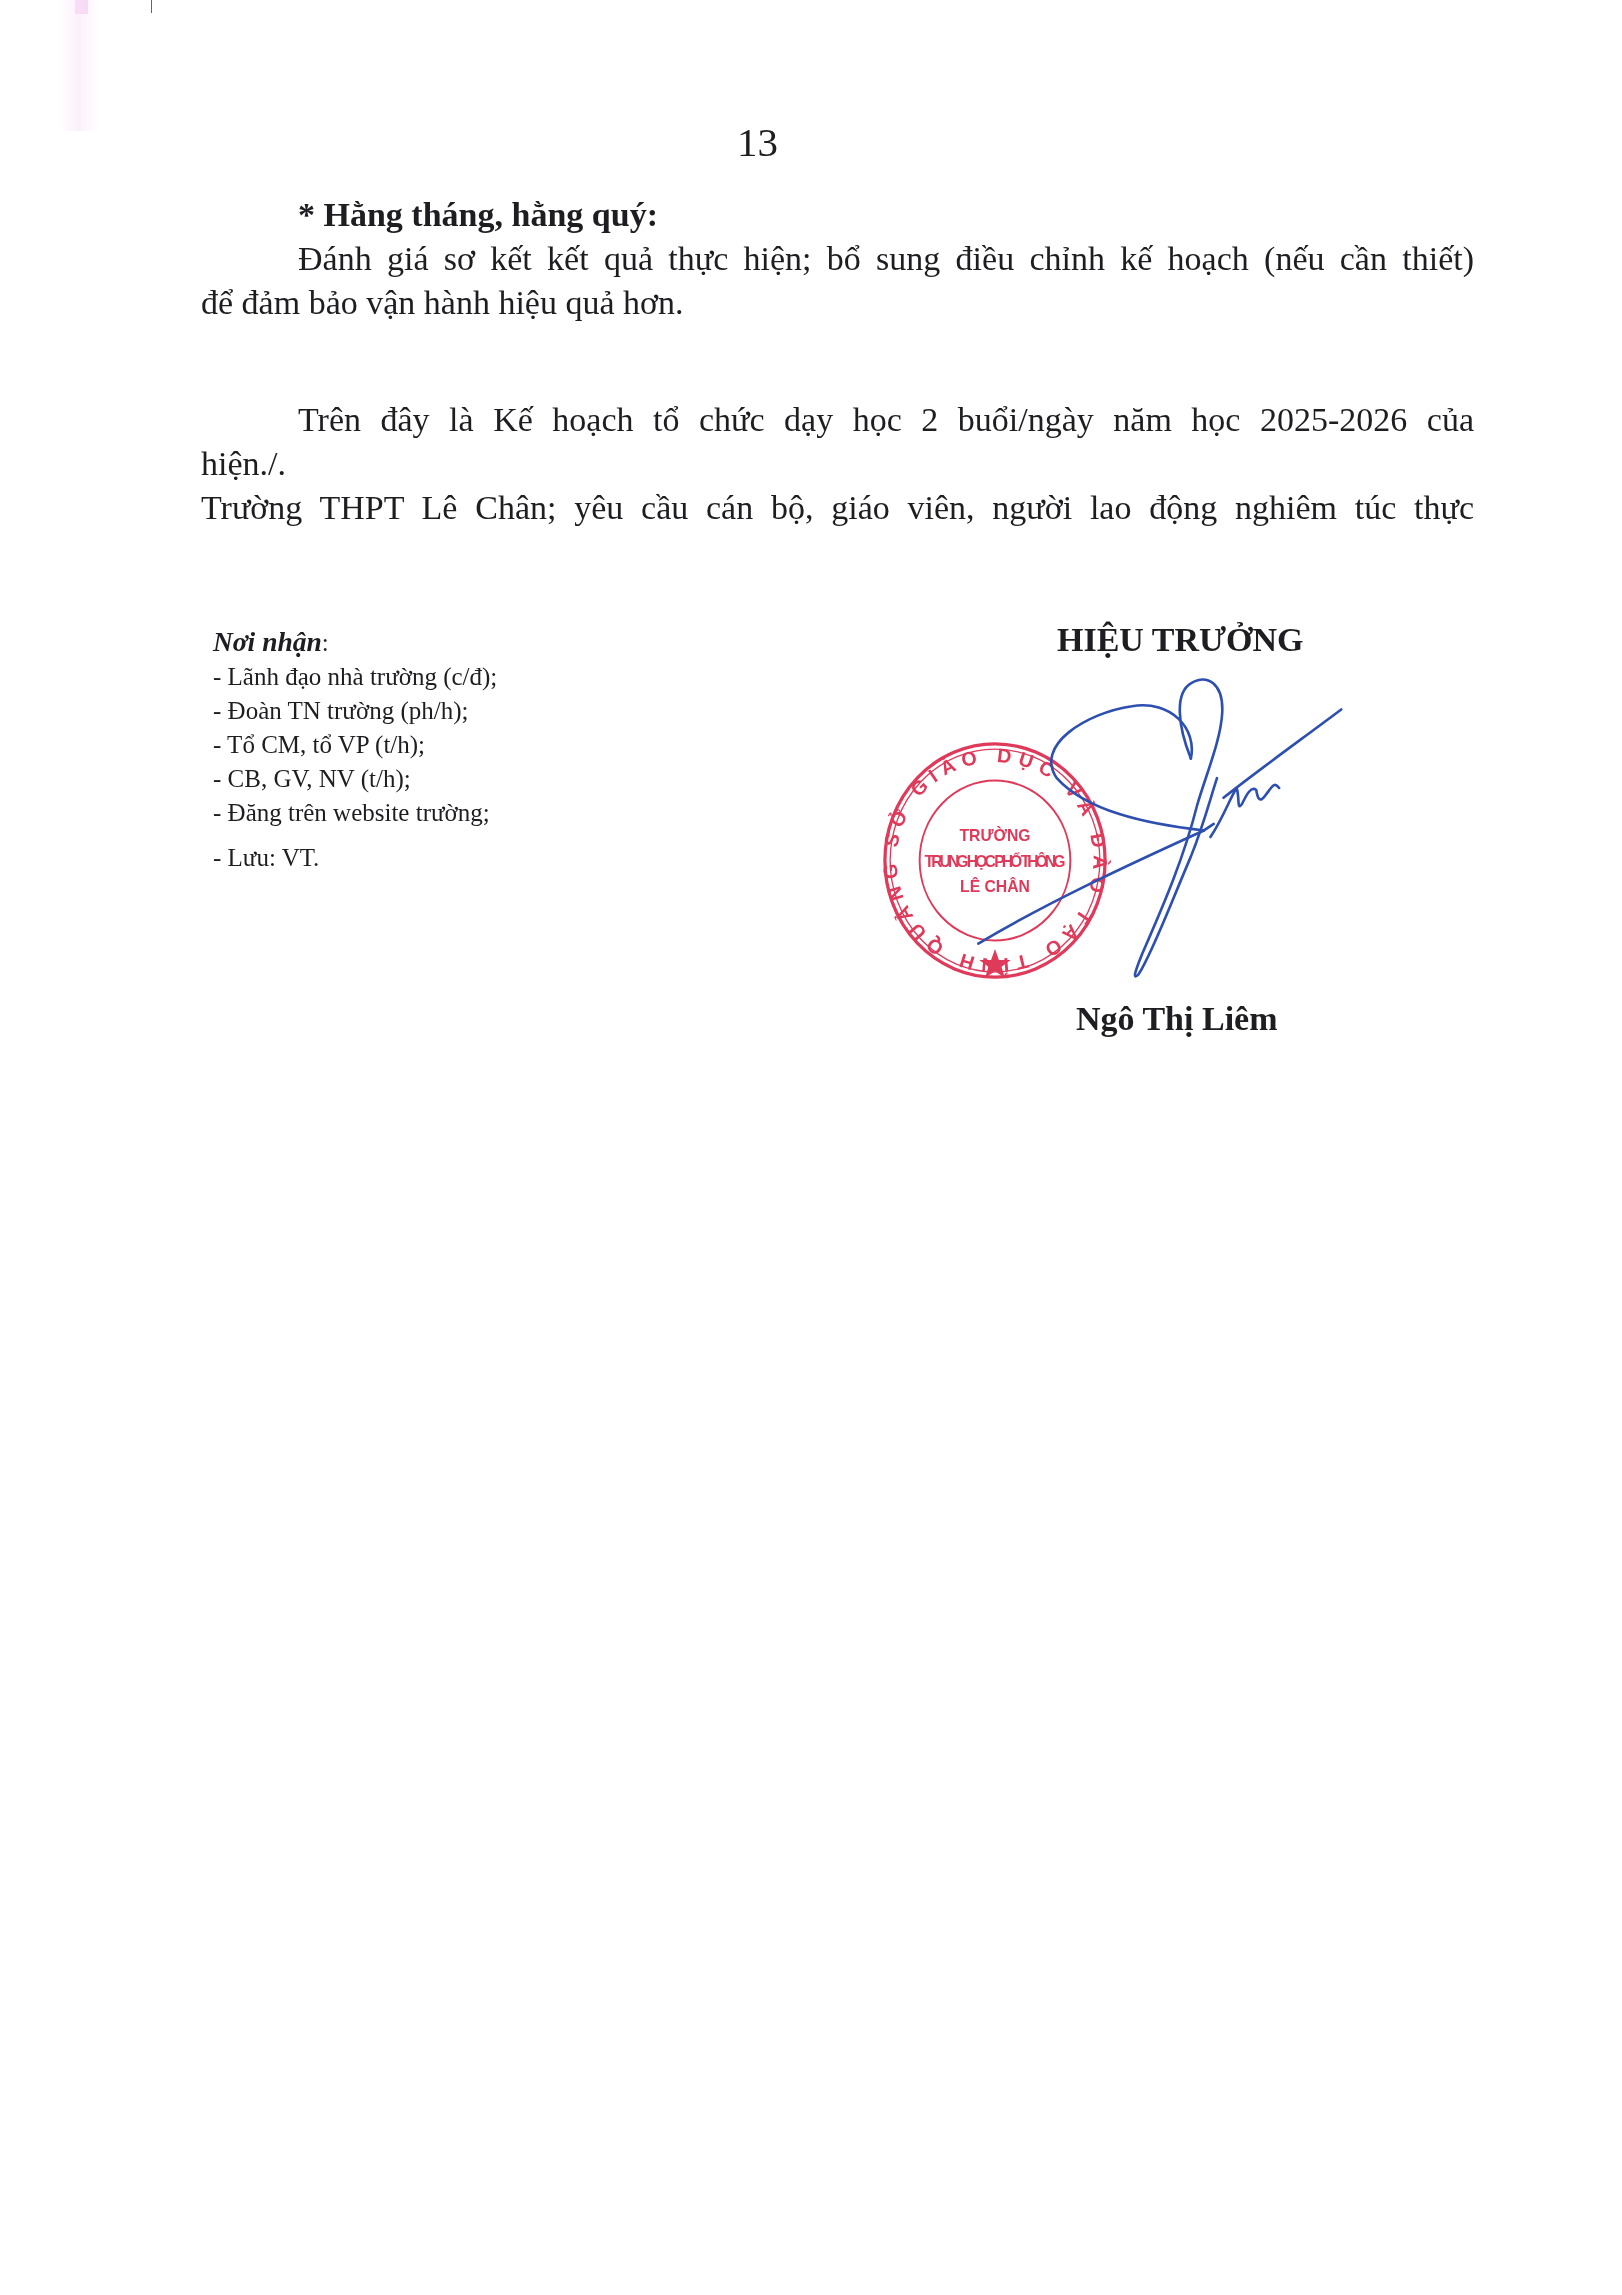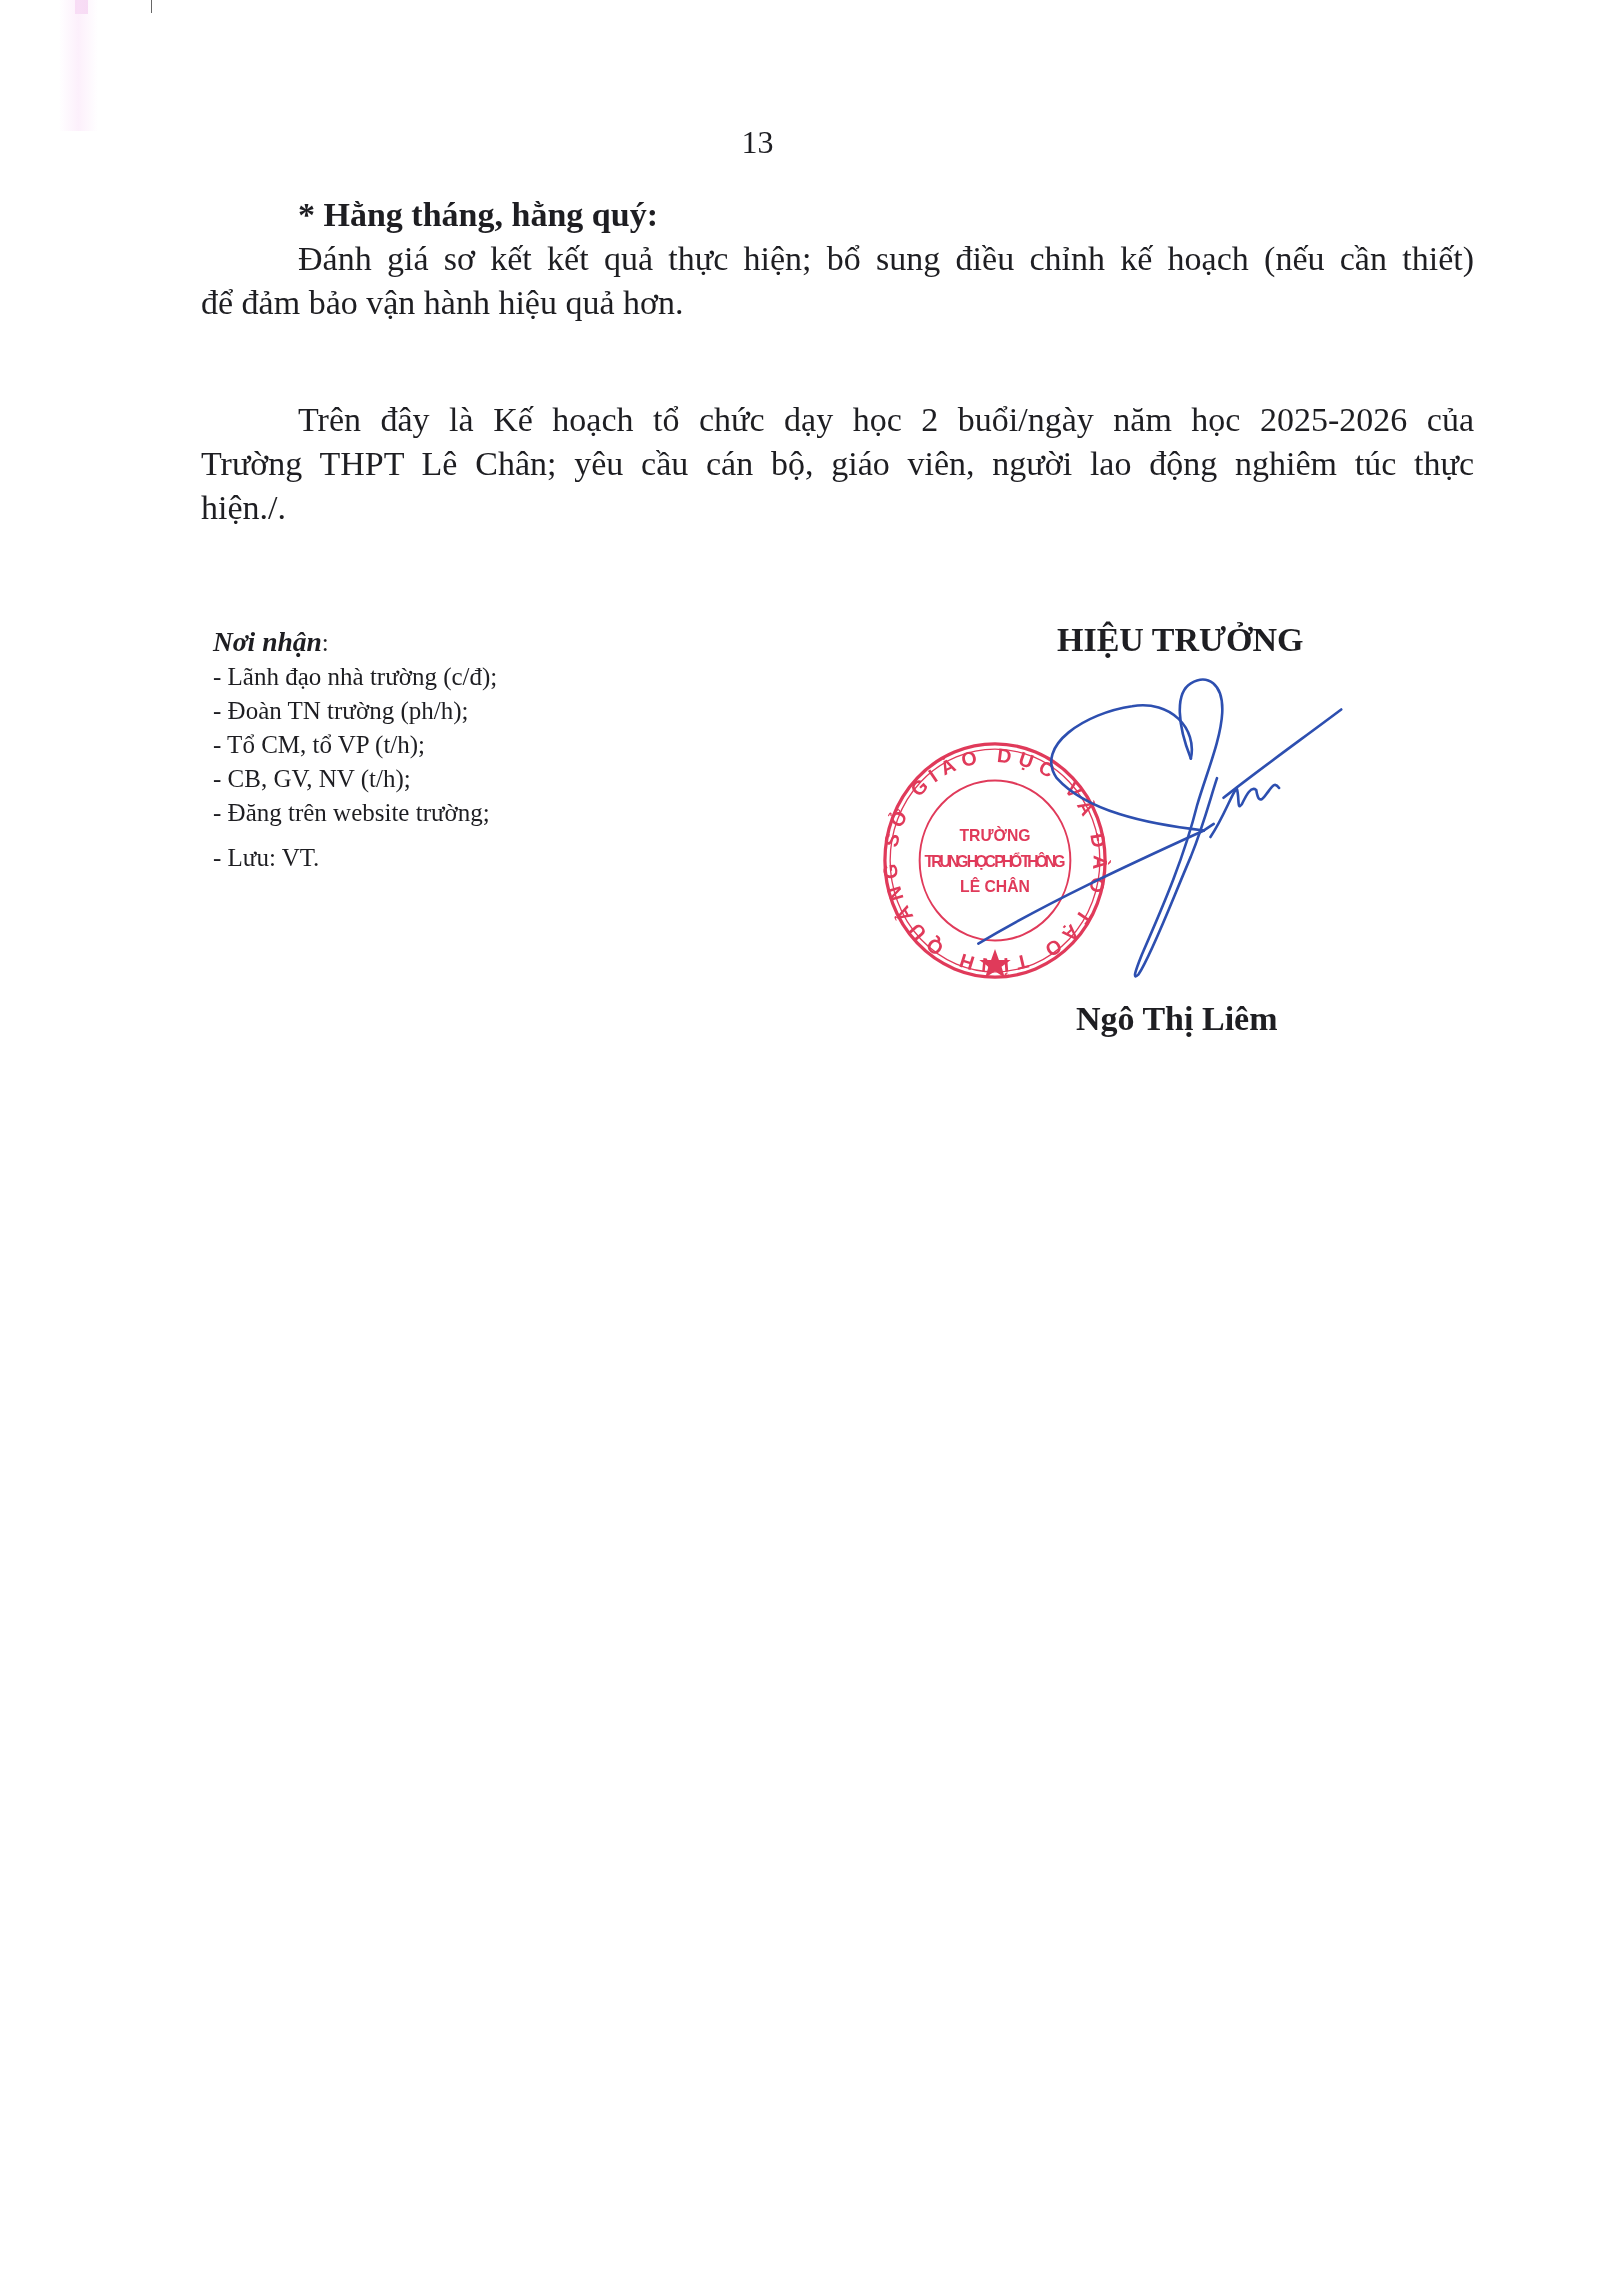--- a/index.html
+++ b/index.html
@@ -4,21 +4,21 @@
   <style>
     html, body { margin: 0; padding: 0; background: #ffffff; }
     body {
       width: 1623px; height: 2295px; position: relative; overflow: hidden;
       font-family: "Liberation Serif", "DejaVu Serif", serif;
       color: #1e1e22;
     }
     .scan-artifact { position: absolute; }
     .page-number {
       position: absolute; top: 123px; left: 0; width: 1515px; text-align: center;
-      font-size: 32px; line-height: 39px;
+      font-size: 41px; line-height: 39px;
     }
     .heading {
       position: absolute; top: 194px; left: 298px;
       font-size: 34px; font-weight: bold; line-height: 42px;
     }
     .para {
       position: absolute; left: 201px; width: 1273px;
       font-size: 34px; line-height: 44px; text-align: justify; text-align-last: left;
     }
     .para .line { display: block; white-space: nowrap; }
@@ -51,22 +51,22 @@
 
 <div class="heading">* Hằng tháng, hằng quý:</div>
 
 <div class="para" style="top:237px;">
   <span class="line justify indent">Đánh giá sơ kết kết quả thực hiện; bổ sung điều chỉnh kế hoạch (nếu cần thiết)</span>
   <span class="line">để đảm bảo vận hành hiệu quả hơn.</span>
 </div>
 
 <div class="para" style="top:398px;">
   <span class="line justify indent">Trên đây là Kế hoạch tổ chức dạy học 2 buổi/ngày năm học 2025-2026 của</span>
+  <span class="line">hiện./.</span>
   <span class="line justify">Trường THPT Lê Chân; yêu cầu cán bộ, giáo viên, người lao động nghiêm túc thực</span>
-  <span class="line">hiện./.</span>
 </div>
 
 <div class="recipients">
   <div>
     <span class="title">Nơi nhận</span><span class="title-colon">:</span>
   </div>
   <div>- Lãnh đạo nhà trường (c/đ);</div>
   <div>- Đoàn TN trường (ph/h);</div>
   <div>- Tổ CM, tổ VP (t/h);</div>
   <div>- CB, GV, NV (t/h);</div>

